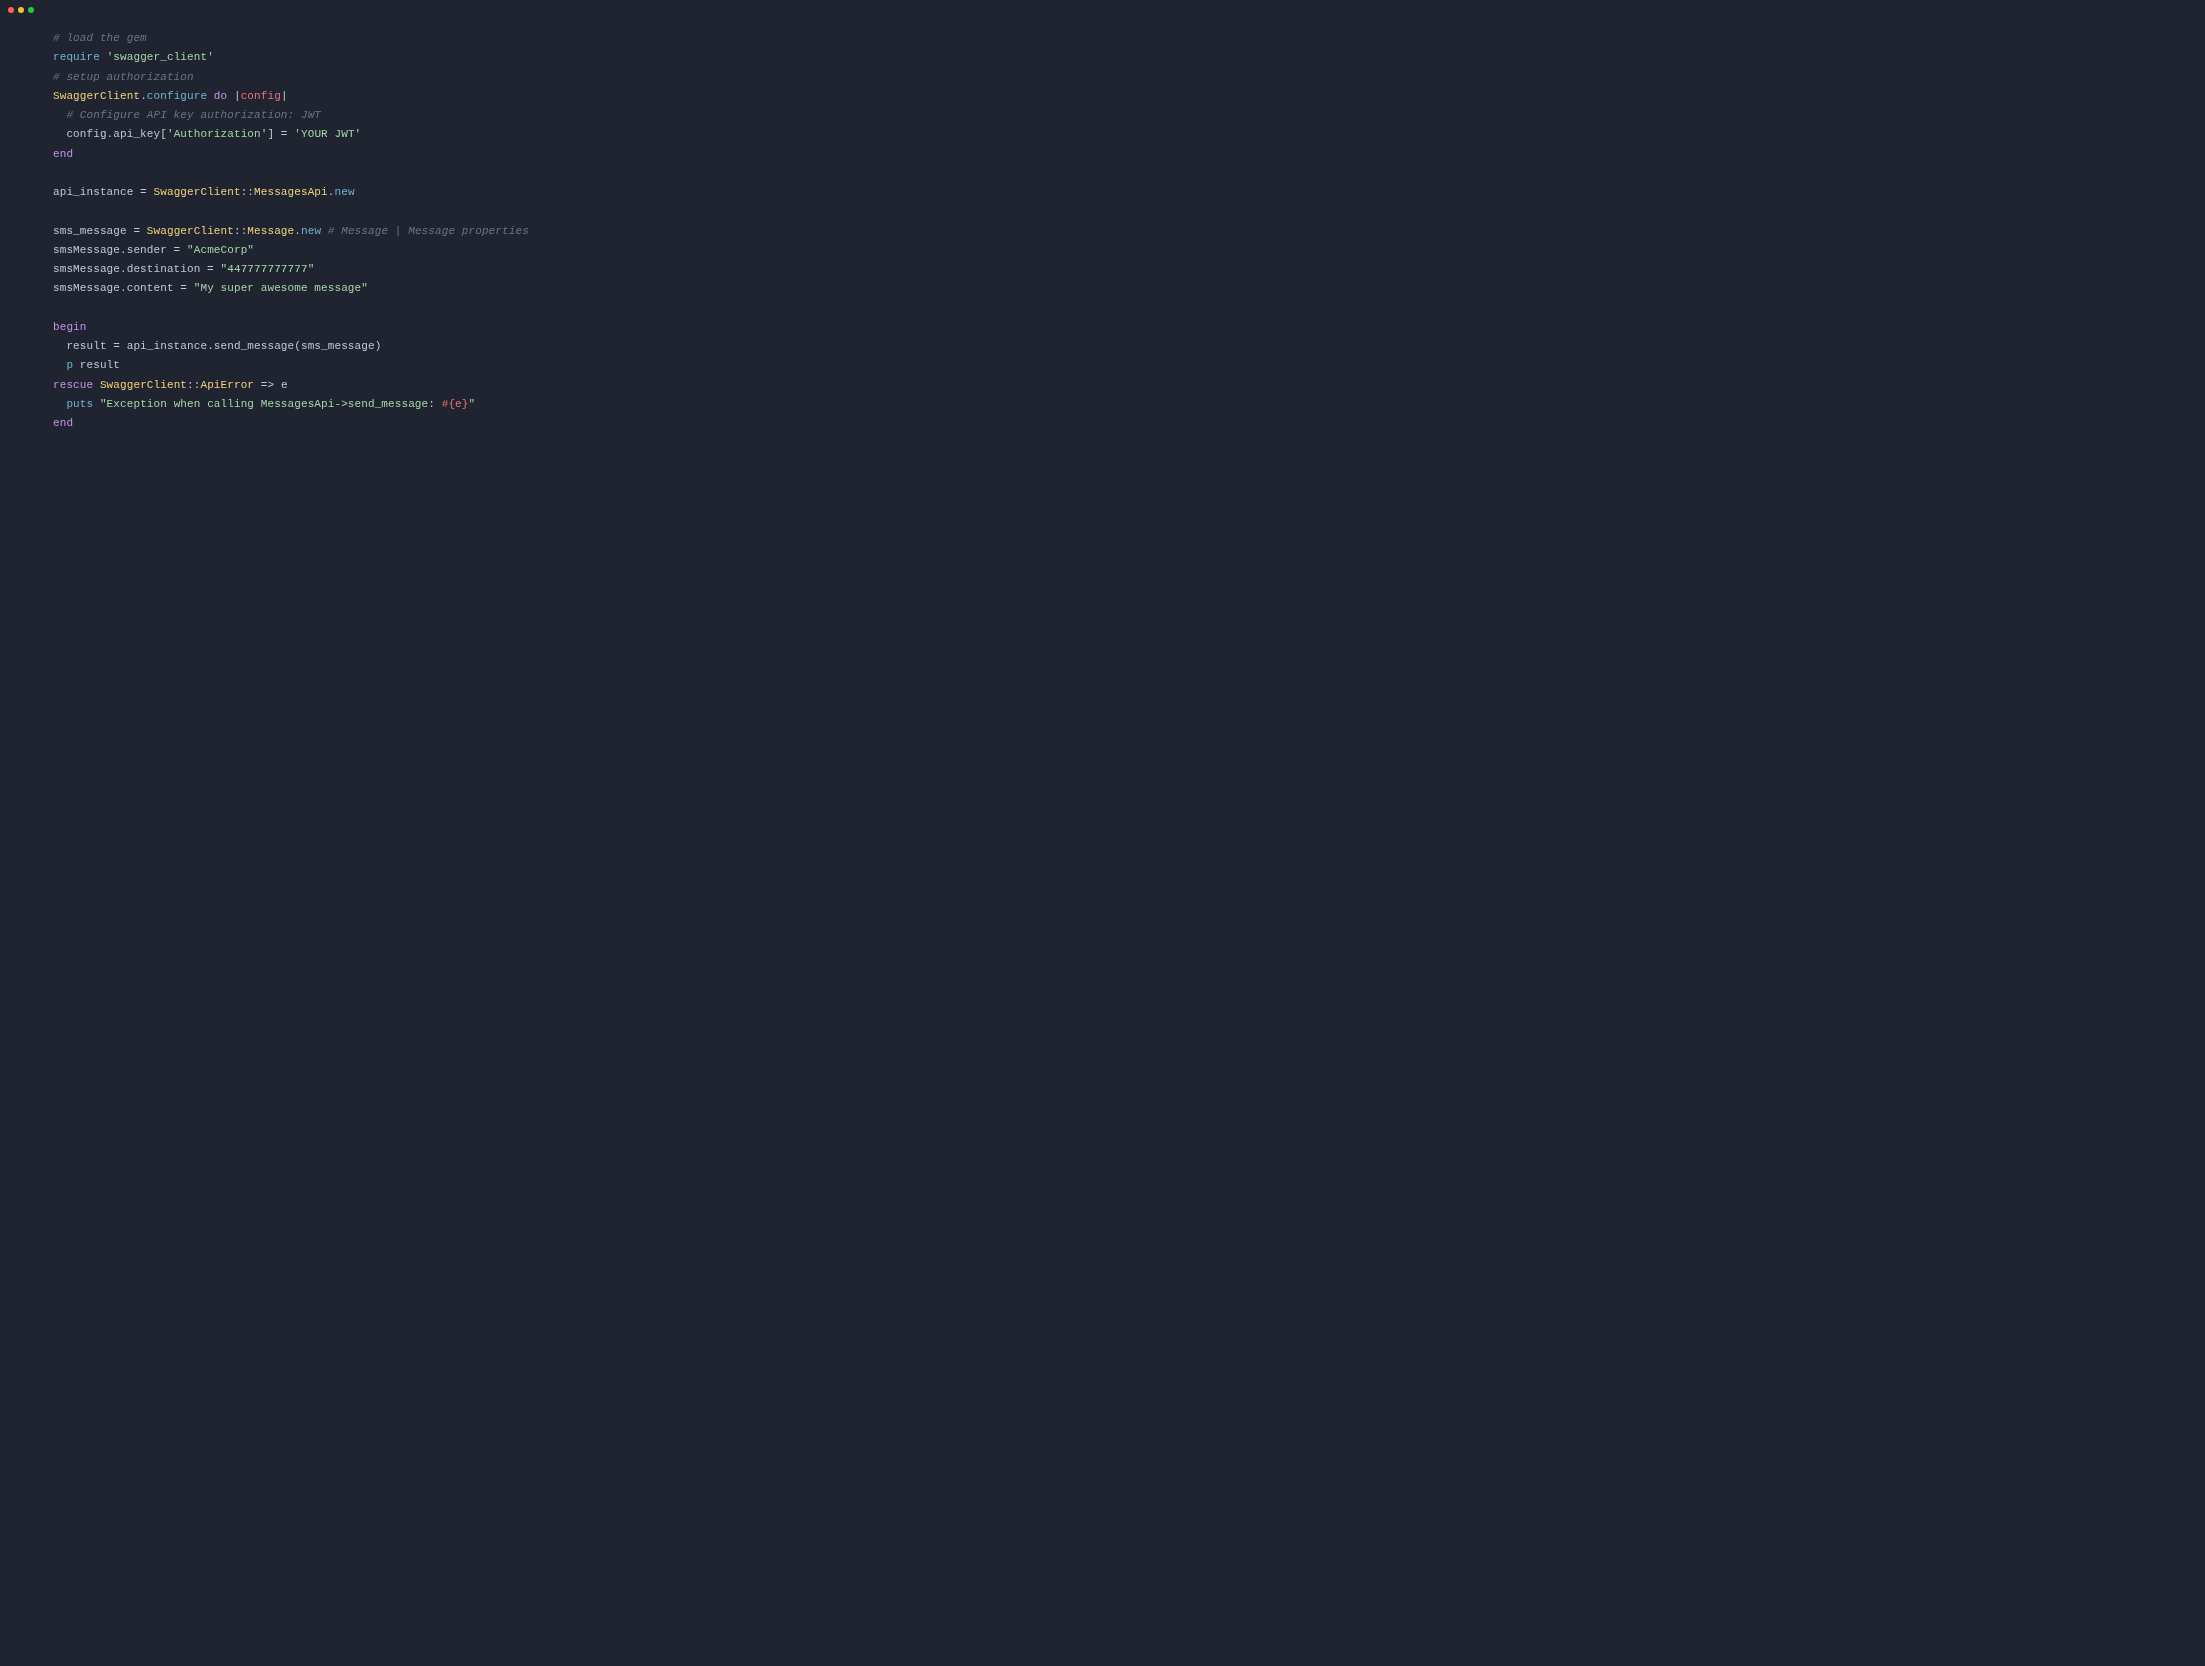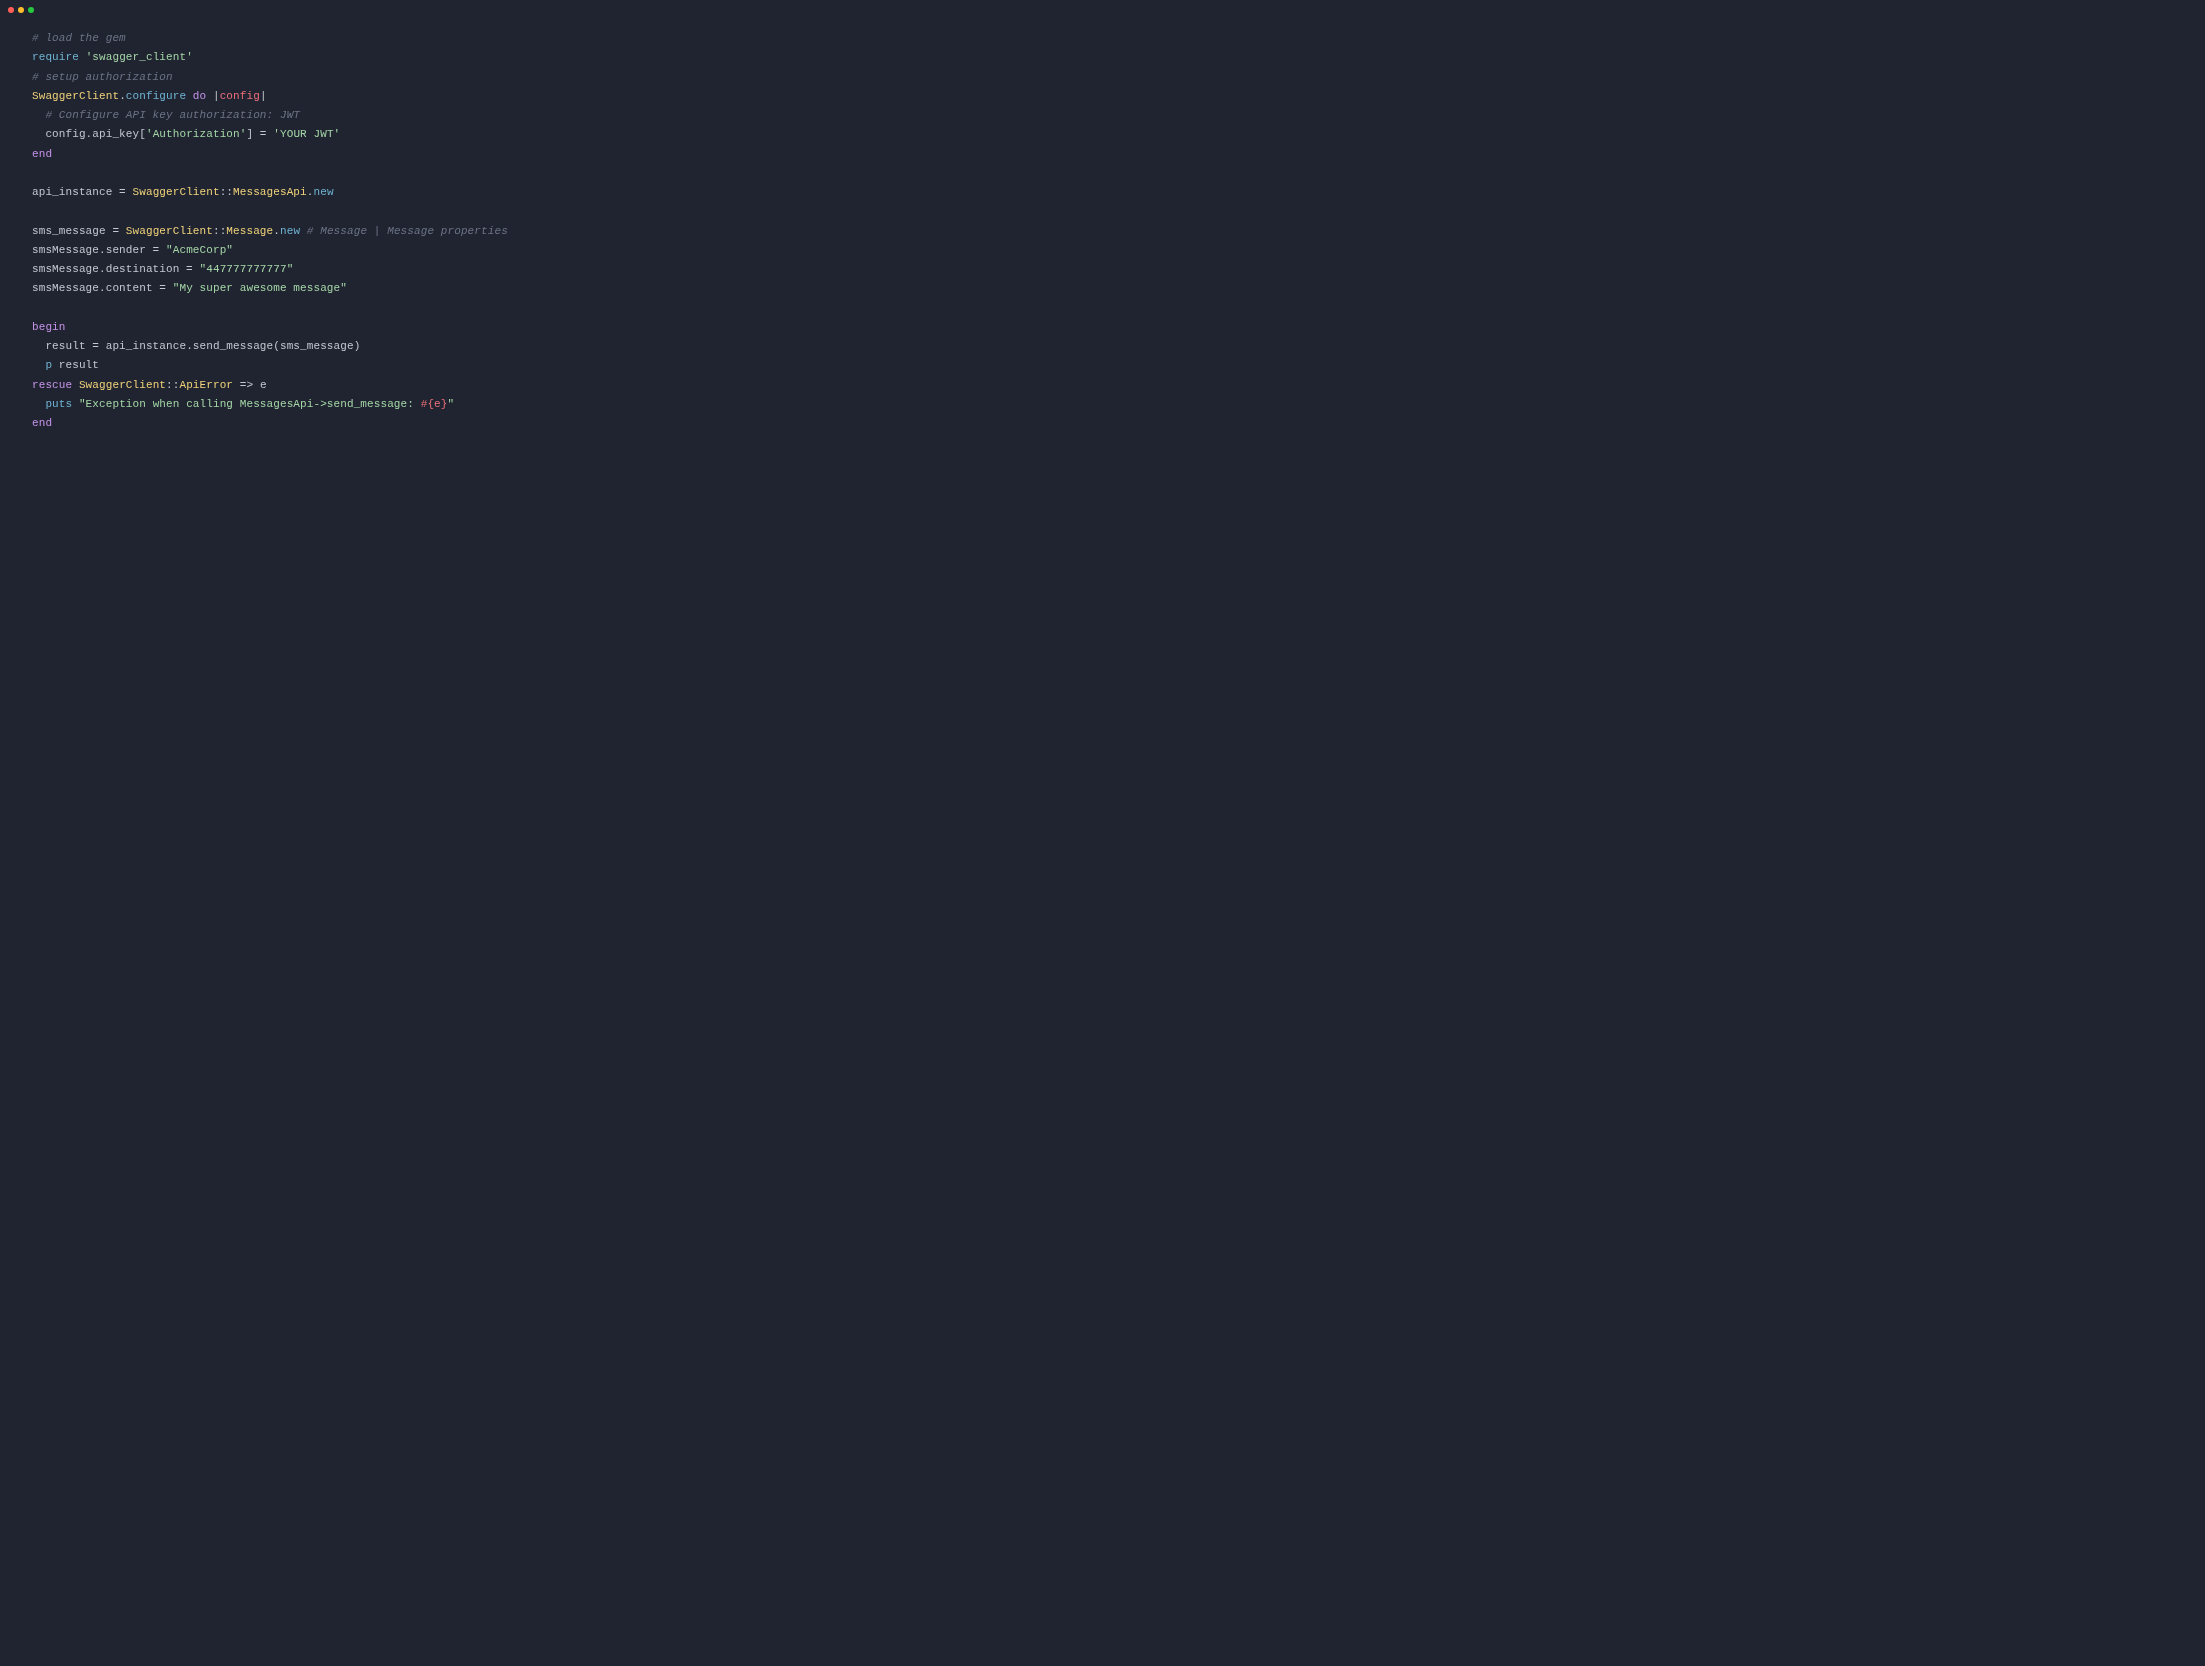--- a/index.html
+++ b/index.html
@@ -25,21 +25,21 @@
   .traffic-light {
     width: 6px;
     height: 6px;
     border-radius: 50%;
   }
   .tl-red    { background: #ff5f56; }
   .tl-yellow { background: #ffbd2e; }
   .tl-green  { background: #27c93f; }
 
   .code-area {
-    padding: 12px 14px 20px 32px;
+    padding: 12px 14px 20px 53px;
     font-size: 11px;
     line-height: 1.75;
     color: #c2c7d0;
     white-space: pre;
     overflow-x: auto;
     letter-spacing: 0.1px;
   }
 
   .comment   { color: #6c7386; font-style: italic; }
   .keyword   { color: #c792ea; }          

